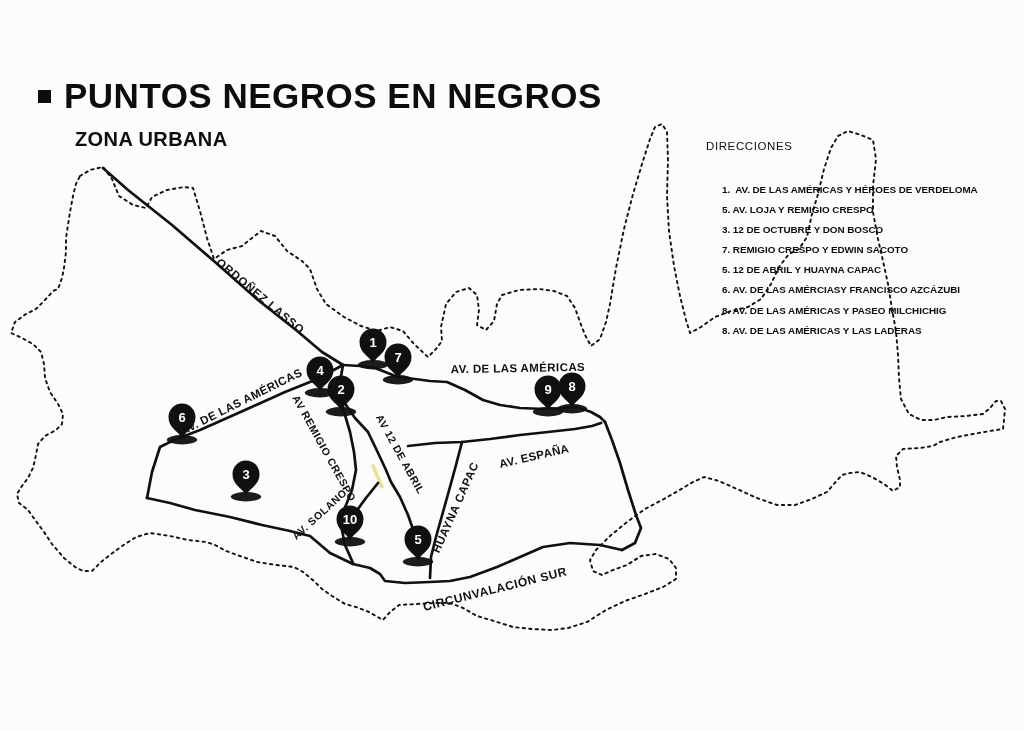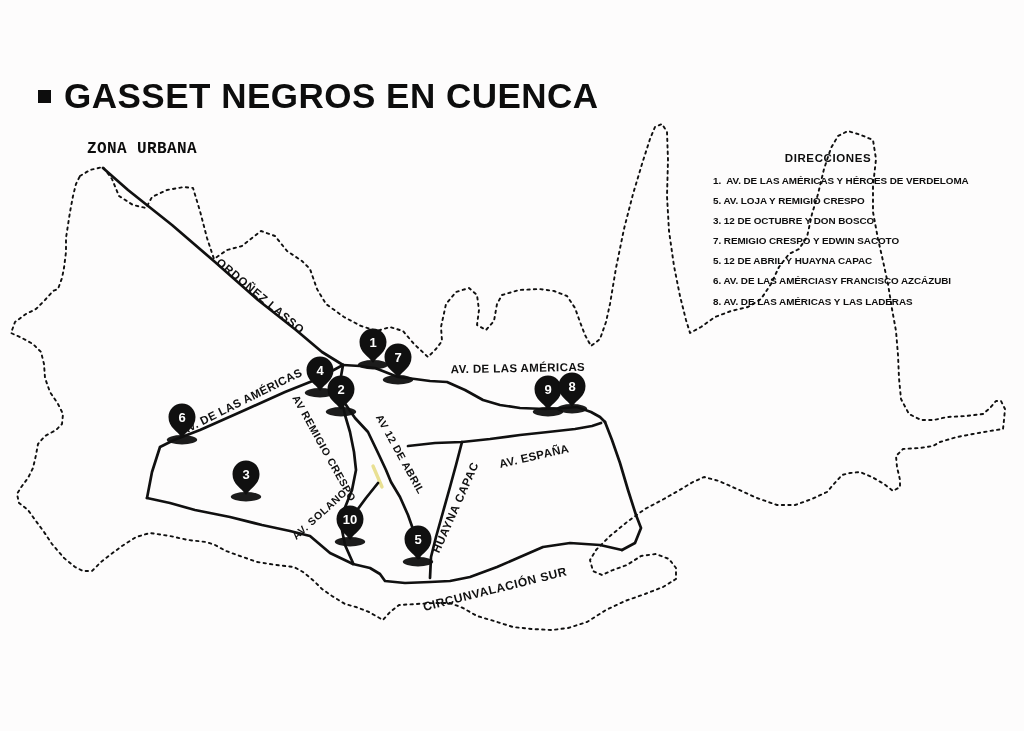--- a/index.html
+++ b/index.html
@@ -7,31 +7,31 @@
     position:relative;width:1024px;height:731px;background:#fdfcfc;
     overflow:hidden;font-family:"Liberation Sans",sans-serif;color:#0d0d0d;
   }
   
   .bullet{position:absolute;left:38px;top:90px;width:13px;height:13px;background:#0d0d0d;}
   h1.title{
     position:absolute;left:64px;top:76px;margin:0;
     font-size:35px;font-weight:bold;letter-spacing:.5px;white-space:nowrap;
   }
   h2.subtitle{
-    position:absolute;left:71px;top:124px;margin:16px;
-    font-size:16px;font-weight:bold;letter-spacing:.4px;white-space:nowrap;font-family:Liberation Mono, monospace;
+    position:absolute;left:71px;top:124px;margin:4px;
+    font-size:20px;font-weight:bold;letter-spacing:.4px;white-space:nowrap;
   }
   
   .directions{position:absolute;left:0;top:0;width:1024px;height:731px;pointer-events:none;}
   .directions h3{
-    position:absolute;left:702px;top:136px;width:220px;margin:16px;text-align:center;
-    font-size:11.5px;font-weight:bold;letter-spacing:.6px;
+    position:absolute;left:702px;top:136px;width:220px;margin:4px;text-align:left;
+    font-size:11.5px;font-weight:normal;letter-spacing:.6px;
   }
   ol.dir-list{
-    position:absolute;left:710px;top:172px;margin:3px;padding:0;list-style:none;
+    position:absolute;left:710px;top:172px;margin:12px;padding:0;list-style:none;
   }
   ol.dir-list li{
     height:20.1px;font-size:9.9px;font-weight:bold;letter-spacing:-.05px;
     white-space:pre;line-height:12px;
   }
   
   .map{position:absolute;left:0;top:0;width:1024px;height:731px;}
   .map svg{display:block;width:1024px;height:731px;}
   .map text{font-family:"Liberation Sans",sans-serif;font-weight:bold;}
 </style>
@@ -111,29 +111,30 @@
         </g>
         <g transform="translate(572,407)">
           <ellipse cx="0" cy="1.8" rx="15.2" ry="4.7" fill="#101010" opacity="0.95"></ellipse>
           <path d="M 0 0 C -4.5 -7.5 -13.5 -10 -13.5 -21 C -13.5 -28.6 -7.5 -34.6 0 -34.6 C 7.5 -34.6 13.5 -28.6 13.5 -21 C 13.5 -10 4.5 -7.5 0 0 Z" fill="#101010"></path>
           <text x="0" y="-16.4" text-anchor="middle" font-size="13" fill="#ffffff">8</text>
         </g>
       </svg>
   </div>
 
   <span class="bullet"></span>
-  <h1 class="title">GASSET NEGROS EN CUENCA</h1>
+  <h1 class="title">PUNTOS NEGROS EN NEGROS</h1>
   <h2 class="subtitle">ZONA URBANA</h2>
 
   <section class="directions">
     <h3>DIRECCIONES</h3>
     <ol class="dir-list" id="directions-list">
         <li>1.  AV. DE LAS AMÉRICAS Y HÉROES DE VERDELOMA</li>
         <li>5. AV. LOJA Y REMIGIO CRESPO</li>
         <li>3. 12 DE OCTUBRE Y DON BOSCO</li>
         <li>7. REMIGIO CRESPO Y EDWIN SACOTO</li>
         <li>5. 12 DE ABRIL Y HUAYNA CAPAC</li>
         <li>6. AV. DE LAS AMÉRCIASY FRANCISCO AZCÁZUBI</li>
+        <li>8. AV. DE LAS AMÉRICAS Y PASEO MILCHICHIG</li>
         <li>8. AV. DE LAS AMÉRICAS Y LAS LADERAS</li>
       </ol>
   </section>
 
 </div>
 
 </body></html>

